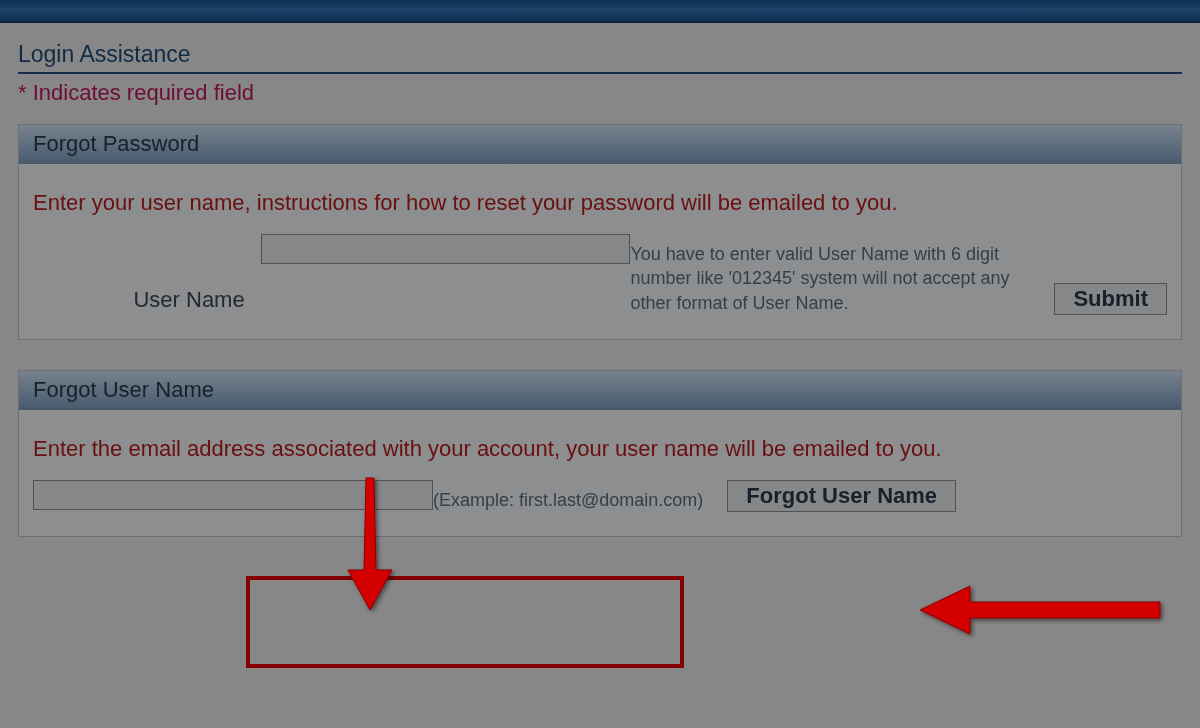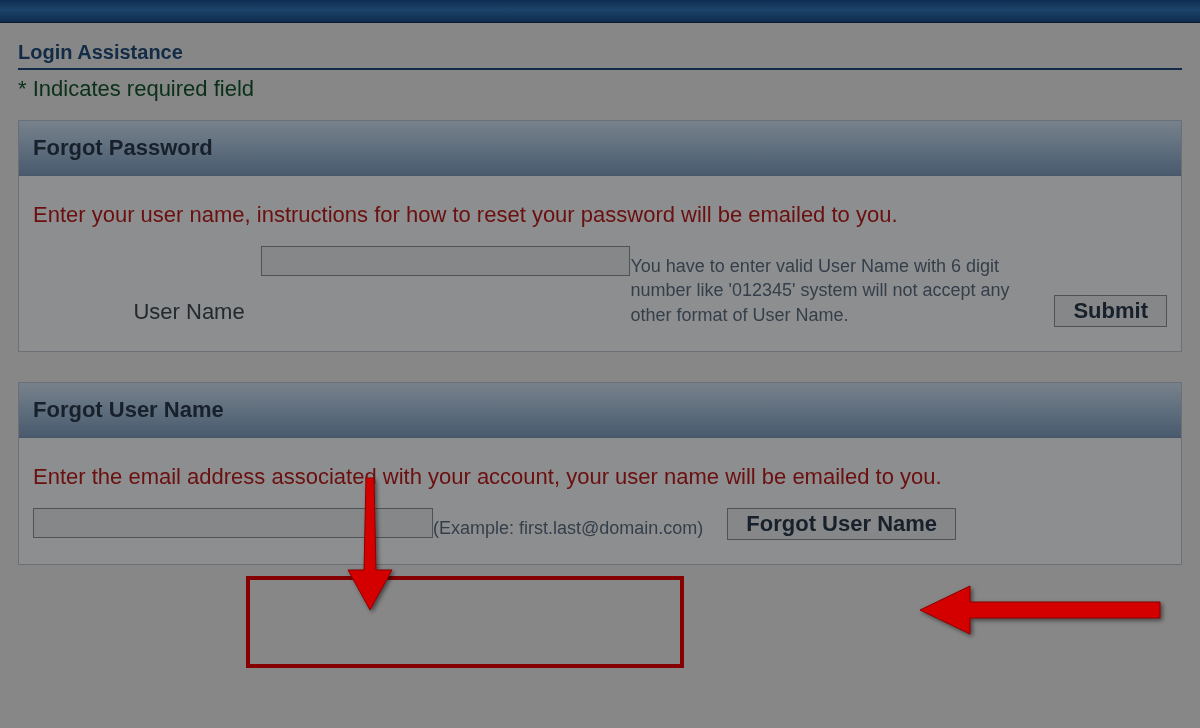--- a/index.html
+++ b/index.html
@@ -1,22 +1,22 @@
 <!DOCTYPE html>
 <html><head>
 <meta charset="utf-8">
 <style>
   html,body{margin:0;padding:0;width:1200px;height:728px;font-family:Arial,Helvetica,sans-serif;color:#333;background:#e9e9e9;overflow:hidden}
   .topbar{height:22px;background:linear-gradient(to bottom,#1d4f8f 0%,#3074b5 45%,#1a4a86 100%);border-bottom:1px solid #0d2d55}
   .page{padding:18px 18px 0 18px}
-  .title-link{color:#1f4c7a;font-size:20px;font-weight:bold;text-decoration:none;display:inline-block;margin-bottom:4px}
+  .title-link{color:#1f4c7a;font-size:23px;font-weight:normal;text-decoration:none;display:inline-block;margin-bottom:4px}
   .title-rule{border:none;border-top:2px solid #1f4c7a;margin:0 0 6px 0}
-  .req-note{color:#14532d;font-size:22px;margin:4px 0 18px 0}
+  .req-note{color:#be185d;font-size:22px;margin:4px 0 18px 0}
   .panel{border:1px solid #b8c2cc;background:#f3f5f7;margin-bottom:30px}
-  .panel-header{height:38px;line-height:38px;padding:8px 14px;font-size:22px;font-weight:bold;color:#2a3a4a;background:linear-gradient(to bottom,#cfdff0 0%,#9cb8d5 60%,#7e9cbd 100%);border-bottom:1px solid #7c95b1}
+  .panel-header{height:38px;line-height:38px;padding:0 14px;font-size:22px;font-weight:normal;color:#2a3a4a;background:linear-gradient(to bottom,#cfdff0 0%,#9cb8d5 60%,#7e9cbd 100%);border-bottom:1px solid #7c95b1}
   .panel-body{padding:26px 14px 24px 14px}
   .instr{color:#b91c1c;font-size:22px;margin:0 0 18px 0}
   .row{display:flex;align-items:flex-end}
   .lbl{width:220px;text-align:right;padding-right:16px;font-size:22px;color:#3d4750;line-height:30px}
   .field-col{display:flex;flex-direction:row}
   .txt{width:400px;height:30px;border:1px solid #8a8f94;background:#e6e8ea;font-size:16px;padding:0 4px;box-sizing:border-box}
   .hint{color:#5b6d80;font-size:18px;margin-top:8px;max-width:400px;line-height:1.35}
   .btn{margin-left:24px;height:32px;padding:0 18px;font-size:22px;font-weight:bold;color:#2a3a4a;background:#e6e8ea;border:1px solid #8a8f94;cursor:pointer}
   .highlight-box{position:absolute;left:246px;top:576px;width:430px;height:84px;border:4px solid #e60000;pointer-events:none}
   .dim-overlay{position:absolute;left:0;top:0;width:1200px;height:728px;background:rgba(0,0,0,0.42);pointer-events:none}

